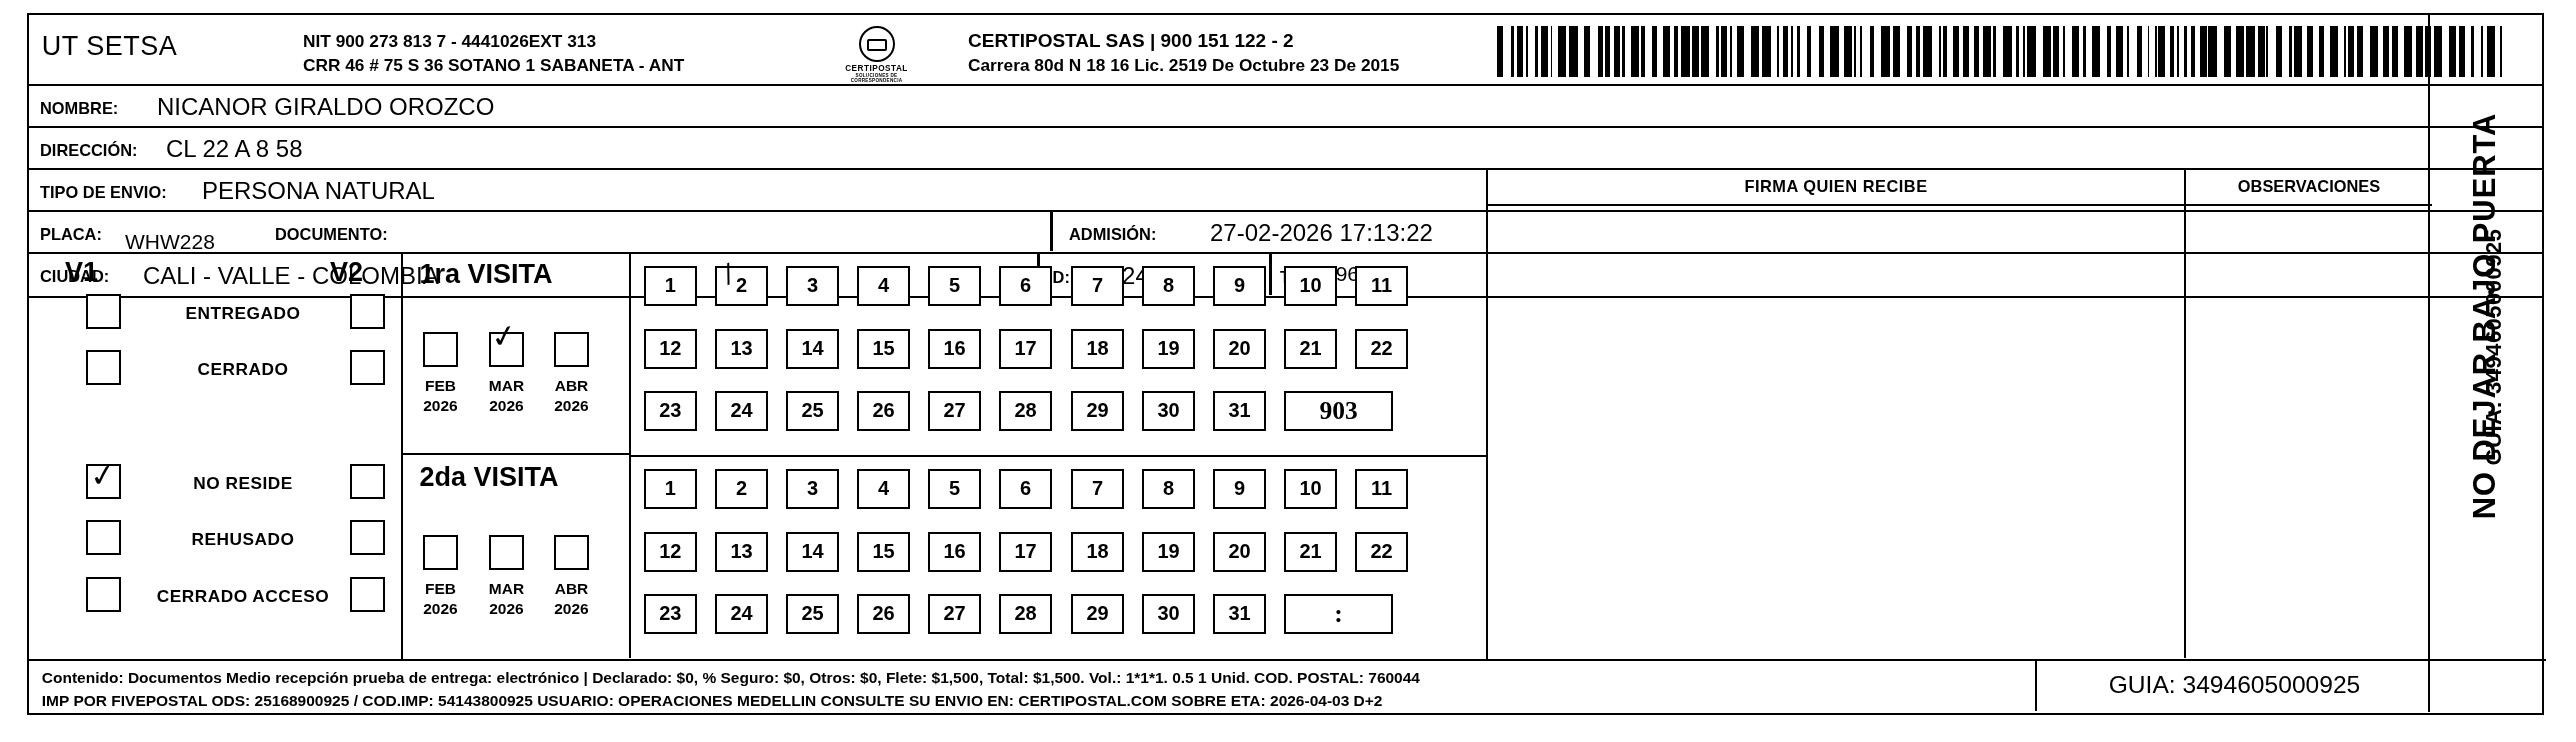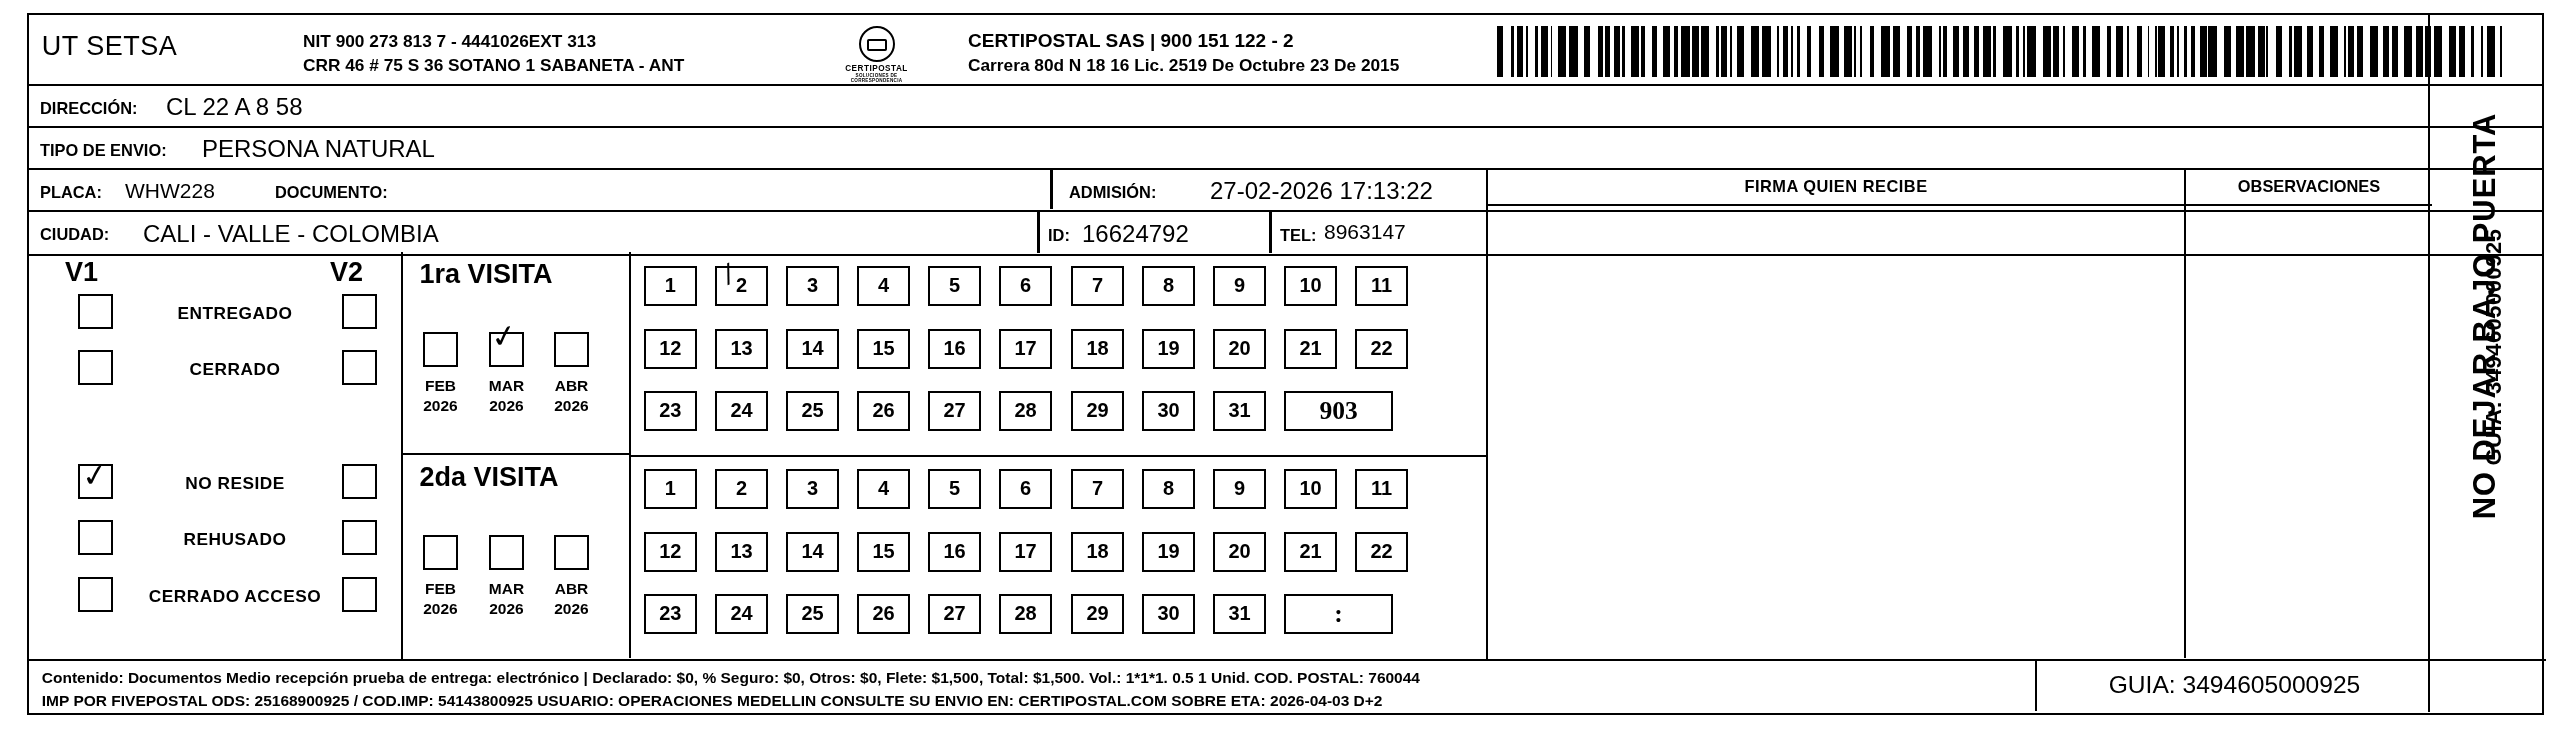--- a/index.html
+++ b/index.html
@@ -79,21 +79,21 @@
   .vtext2{
     position:absolute;left:-228px;top:319px;width:584px;transform:rotate(-90deg);
     text-align:center;font-size:22px;font-weight:bold;letter-spacing:0.5px;white-space:nowrap;
   }
   
   .mid{position:absolute;left:0;top:237px;width:1457px;height:407px;}
   .statuses{position:absolute;left:0;top:0;width:374px;height:407px;border-right:2.7px solid #000;box-sizing:border-box;}
   .v1,.v2{position:absolute;top:5.5px;font-size:27px;font-weight:bold;}
   .v1{left:36px;}
   .v2{left:301px;}
-  .st-row{position:absolute;left:8px;width:330px;height:57px;}
+  .st-row{position:absolute;left:16px;width:330px;height:57px;}
   .chk{
     position:absolute;width:35px;height:35px;border:2.7px solid #000;box-sizing:border-box;background:#fff;
   }
   .chk.left{left:41px;}
   .chk.right{left:305px;}
   .st-label{position:absolute;left:100px;top:9px;width:196px;text-align:center;font-size:17.3px;font-weight:bold;letter-spacing:0.5px;}
   .tick{position:absolute;font-size:31px;line-height:31px;font-family:"Liberation Serif",serif;}
   
   .visit{position:absolute;left:374px;width:228px;border-right:2.7px solid #000;box-sizing:border-box;}
   .visit-title{position:absolute;left:16.4px;top:7.3px;font-size:27px;font-weight:bold;}
@@ -135,34 +135,38 @@
         <div class="lname">CERTIPOSTAL</div>
         <div class="lsub">SOLUCIONES DE CORRESPONDENCIA</div>
       </div>
       <div class="hdr-carrier">
         <div class="big">CERTIPOSTAL SAS | 900 151 122 - 2</div>
         <div>Carrera 80d N 18 16  Lic. 2519 De Octubre 23 De 2015</div>
       </div>
       <div class="barcode" id="barcode"><i style="width:6.4px;margin-right:7.3px"></i><i style="width:3.6px;margin-right:2.7px"></i><i style="width:6.4px;margin-right:2.7px"></i><i style="width:1.8px;margin-right:7.3px"></i><i style="width:2.7px;margin-right:3.6px"></i><i style="width:6.4px;margin-right:2.7px"></i><i style="width:1.8px;margin-right:5.5px"></i><i style="width:8.2px;margin-right:2.7px"></i><i style="width:9px;margin-right:6.4px"></i><i style="width:6.4px;margin-right:7.3px"></i><i style="width:5.5px;margin-right:1.8px"></i><i style="width:4.6px;margin-right:4.6px"></i><i style="width:5.5px;margin-right:2.7px"></i><i style="width:2.7px;margin-right:5.5px"></i><i style="width:8.2px;margin-right:1.8px"></i><i style="width:4.6px;margin-right:6.4px"></i><i style="width:5.5px;margin-right:6.4px"></i><i style="width:6.4px;margin-right:4.6px"></i><i style="width:3.6px;margin-right:2.7px"></i><i style="width:9px;margin-right:2.7px"></i><i style="width:6.4px;margin-right:1.8px"></i><i style="width:8.2px;margin-right:7.3px"></i><i style="width:2.7px;margin-right:1.8px"></i><i style="width:6.4px;margin-right:2.7px"></i><i style="width:2.7px;margin-right:4.6px"></i><i style="width:7.3px;margin-right:6.4px"></i><i style="width:8.2px;margin-right:2.7px"></i><i style="width:9px;margin-right:6.4px"></i><i style="width:1.8px;margin-right:4.6px"></i><i style="width:4.6px;margin-right:3.6px"></i><i style="width:1.8px;margin-right:3.6px"></i><i style="width:2.7px;margin-right:7.3px"></i><i style="width:4.6px;margin-right:7.3px"></i><i style="width:5.5px;margin-right:5.5px"></i><i style="width:9px;margin-right:5.5px"></i><i style="width:7.3px;margin-right:2.7px"></i><i style="width:1.8px;margin-right:3.6px"></i><i style="width:2.7px;margin-right:7.3px"></i><i style="width:4.6px;margin-right:6.4px"></i><i style="width:9px;margin-right:3.6px"></i><i style="width:7.3px;margin-right:6.4px"></i><i style="width:5.5px;margin-right:3.6px"></i><i style="width:3.6px;margin-right:3.6px"></i><i style="width:9px;margin-right:7.3px"></i><i style="width:1.8px;margin-right:1.8px"></i><i style="width:3.6px;margin-right:6.4px"></i><i style="width:6.4px;margin-right:3.6px"></i><i style="width:5.5px;margin-right:5.5px"></i><i style="width:4.6px;margin-right:4.6px"></i><i style="width:8.2px;margin-right:1.8px"></i><i style="width:2.7px;margin-right:7.3px"></i><i style="width:9px;margin-right:3.6px"></i><i style="width:3.6px;margin-right:3.6px"></i><i style="width:1.8px;margin-right:2.7px"></i><i style="width:9px;margin-right:6.4px"></i><i style="width:8.2px;margin-right:1.8px"></i><i style="width:6.4px;margin-right:3.6px"></i><i style="width:1.8px;margin-right:7.3px"></i><i style="width:7.3px;margin-right:3.6px"></i><i style="width:3.6px;margin-right:5.5px"></i><i style="width:8.2px;margin-right:7.3px"></i><i style="width:3.6px;margin-right:4.6px"></i><i style="width:7.3px;margin-right:4.6px"></i><i style="width:1.8px;margin-right:7.3px"></i><i style="width:5.5px;margin-right:5.5px"></i><i style="width:1.8px;margin-right:5.5px"></i><i style="width:1.8px;margin-right:1.8px"></i><i style="width:6.4px;margin-right:5.5px"></i><i style="width:3.6px;margin-right:2.7px"></i><i style="width:2.7px;margin-right:4.6px"></i><i style="width:2.7px;margin-right:4.6px"></i><i style="width:3.6px;margin-right:5.5px"></i><i style="width:6.4px;margin-right:1.8px"></i><i style="width:9px;margin-right:6.4px"></i><i style="width:7.3px;margin-right:4.6px"></i><i style="width:8.2px;margin-right:1.8px"></i><i style="width:9px;margin-right:3.6px"></i><i style="width:6.4px;margin-right:1.8px"></i><i style="width:1.8px;margin-right:7.3px"></i><i style="width:6.4px;margin-right:7.3px"></i><i style="width:2.7px;margin-right:1.8px"></i><i style="width:8.2px;margin-right:5.5px"></i><i style="width:5.5px;margin-right:6.4px"></i><i style="width:4.6px;margin-right:6.4px"></i><i style="width:7.3px;margin-right:6.4px"></i><i style="width:1.8px;margin-right:1.8px"></i><i style="width:6.4px;margin-right:2.7px"></i><i style="width:6.4px;margin-right:7.3px"></i><i style="width:7.3px;margin-right:5.5px"></i><i style="width:5.5px;margin-right:3.6px"></i><i style="width:5.5px;margin-right:6.4px"></i><i style="width:8.2px;margin-right:3.6px"></i><i style="width:7.3px;margin-right:1.8px"></i><i style="width:5.5px;margin-right:3.6px"></i><i style="width:8.2px;margin-right:6.4px"></i><i style="width:7.3px;margin-right:2.7px"></i><i style="width:6.4px;margin-right:6.4px"></i><i style="width:2.7px;margin-right:6.4px"></i><i style="width:2.7px;margin-right:3.6px"></i><i style="width:8.2px;margin-right:4.6px"></i><i style="width:2.7px;margin-right:1.8px"></i></div>
     </div>
 
+    <div class="row r-nombre">
+      <span class="k cellpad" style="left:11px;top:12.8px">NOMBRE:</span>
+      <span class="v cellpad" style="left:128px;top:7.3px">NICANOR GIRALDO OROZCO</span>
+    </div>
 
     <div class="row r-direccion">
       <span class="k cellpad" style="left:11px;top:12.8px">DIRECCIÓN:</span>
       <span class="v cellpad" style="left:137px;top:7.3px">CL 22 A 8 58</span>
     </div>
 
     <div class="row r-tipo">
       <span class="k cellpad" style="left:11px;top:12.8px">TIPO DE ENVIO:</span>
       <span class="v cellpad" style="left:173px;top:7.3px">PERSONA NATURAL</span>
     </div>
 
     <div class="row r-placa">
       <span class="k cellpad" style="left:11px;top:12.8px">PLACA:</span>
-      <span class="v cellpad" style="left:96px;top:9px;font-size:21px">WHW228</span>
+      <span class="v cellpad" style="left:96px;top:18px;font-size:21px">WHW228</span>
       <span class="k cellpad" style="left:246px;top:12.8px">DOCUMENTO:</span>
       <span class="k cellpad" style="left:1040px;top:12.8px">ADMISIÓN:</span>
       <span class="v cellpad" style="left:1181px;top:7.3px">27-02-2026 17:13:22</span>
       <div style="position:absolute;left:1021px;top:0;width:2.7px;height:39px;background:#000"></div>
     </div>
 
     <div class="row r-ciudad">
       <span class="k cellpad" style="left:11px;top:13.7px">CIUDAD:</span>
       <span class="v cellpad" style="left:114px;top:8.2px">CALI - VALLE - COLOMBIA</span>
       <div style="position:absolute;left:1008px;top:0;width:2.7px;height:41px;background:#000"></div>

